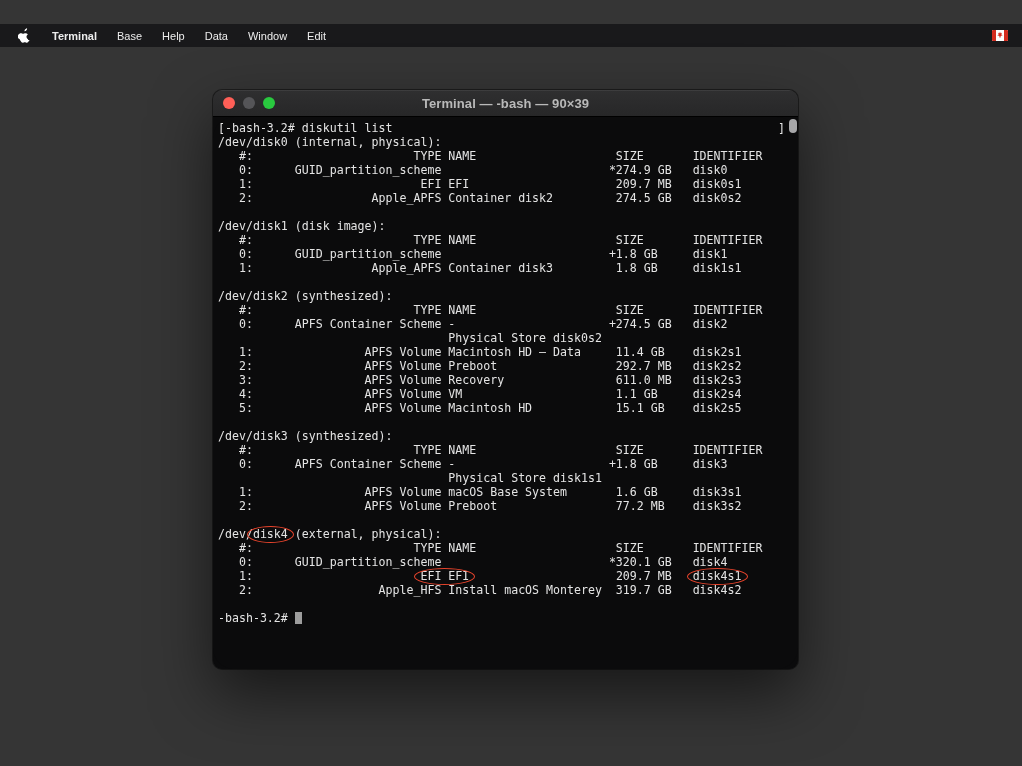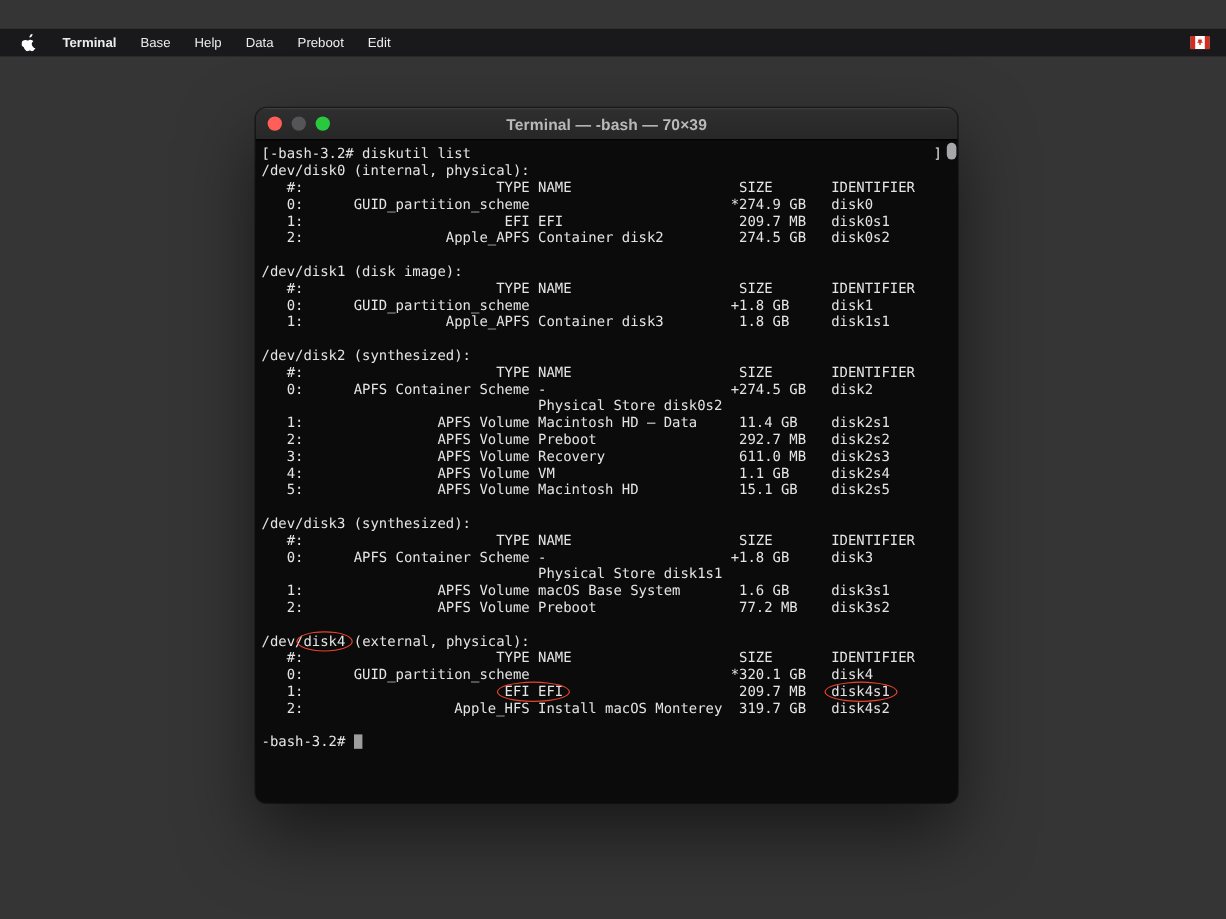--- a/index.html
+++ b/index.html
@@ -56,21 +56,21 @@
       <span style="display:flex;">
         <svg width="13" height="15" viewBox="0 0 170 195">
           <path fill="#ffffff" d="M150.4 155.3c-2.5 5.7-5.4 10.9-8.7 15.7-4.6 6.5-8.3 11-11.2 13.6-4.5 4.1-9.3 6.2-14.4 6.3-3.7 0-8.1-1-13.3-3.2-5.2-2.1-10-3.2-14.3-3.2-4.6 0-9.5 1.1-14.7 3.2-5.3 2.1-9.5 3.2-12.7 3.4-4.9.2-9.8-2-14.7-6.5-3.1-2.7-7-7.4-11.7-14-5-7.1-9.2-15.3-12.4-24.7C-1.2 135.8-3 126-3 116.5c0-10.9 2.3-20.2 7-28.1 3.7-6.3 8.6-11.3 14.8-14.9 6.1-3.7 12.8-5.5 19.9-5.6 3.9 0 9 1.2 15.4 3.6 6.4 2.4 10.4 3.6 12.2 3.6 1.3 0 5.9-1.4 13.6-4.2 7.3-2.6 13.4-3.7 18.4-3.3 13.6 1.1 23.9 6.5 30.7 16.2-12.2 7.4-18.2 17.7-18.1 31 .1 10.3 3.9 18.9 11.2 25.8 3.3 3.2 7.1 5.6 11.2 7.4-.9 2.6-1.8 5.1-2.9 7.3zM119.1 7.2c0 8.1-3 15.7-8.9 22.7-7.1 8.3-15.7 13.1-25.1 12.4-.1-1-.2-2-.2-3.1 0-7.8 3.4-16.1 9.4-22.9 3-3.4 6.8-6.3 11.5-8.6 4.6-2.3 9-3.5 13.1-3.7.1 1.1.2 2.2.2 3.2z"></path>
         </svg>
       </span>
     </div>
     <div class="menu-item app-name">Terminal</div>
     <div class="menu-item">Base</div>
     <div class="menu-item">Help</div>
     <div class="menu-item">Data</div>
-    <div class="menu-item">Preboot</div>
+    <div class="menu-item">Window</div>
     <div class="menu-item">Edit</div>
     <div class="menubar-right">
       <div class="flag">
         <span style="display:flex;">
           <svg width="16" height="11" viewBox="0 0 16 11">
             <rect width="16" height="11" rx="1" fill="#ffffff"></rect>
             <path d="M0 1a1 1 0 0 1 1-1h3v11H1a1 1 0 0 1-1-1z" fill="#d52b1e"></path>
             <path d="M12 0h3a1 1 0 0 1 1 1v9a1 1 0 0 1-1 1h-3z" fill="#d52b1e"></path>
             <path d="M8 1.8 L8.6 3.3 L9.9 2.7 L9.3 4.6 L10.7 5.3 L8.6 5.9 L8.6 7.6 L7.4 7.6 L7.4 5.9 L5.3 5.3 L6.7 4.6 L6.1 2.7 L7.4 3.3 Z" fill="#d52b1e"></path>
           </svg>
@@ -79,21 +79,21 @@
     </div>
   </div>
 
   <div class="window">
     <div class="titlebar">
       <div class="lights">
         <span class="light red"></span>
         <span class="light gray"></span>
         <span class="light green"></span>
       </div>
-      <div class="title">Terminal — -bash — 70×39</div>
+      <div class="title">Terminal — -bash — 90×39</div>
     </div>
 
     <div class="content">
       <div class="output"><div class="tline">[-bash-3.2# diskutil list</div><div class="tline">/dev/disk0 (internal, physical):</div><div class="tline">   #:                       TYPE NAME                    SIZE       IDENTIFIER</div><div class="tline">   0:      GUID_partition_scheme                        *274.9 GB   disk0</div><div class="tline">   1:                        EFI EFI                     209.7 MB   disk0s1</div><div class="tline">   2:                 Apple_APFS Container disk2         274.5 GB   disk0s2</div><div class="tline"></div><div class="tline">/dev/disk1 (disk image):</div><div class="tline">   #:                       TYPE NAME                    SIZE       IDENTIFIER</div><div class="tline">   0:      GUID_partition_scheme                        +1.8 GB     disk1</div><div class="tline">   1:                 Apple_APFS Container disk3         1.8 GB     disk1s1</div><div class="tline"></div><div class="tline">/dev/disk2 (synthesized):</div><div class="tline">   #:                       TYPE NAME                    SIZE       IDENTIFIER</div><div class="tline">   0:      APFS Container Scheme -                      +274.5 GB   disk2</div><div class="tline">                                 Physical Store disk0s2</div><div class="tline">   1:                APFS Volume Macintosh HD — Data     11.4 GB    disk2s1</div><div class="tline">   2:                APFS Volume Preboot                 292.7 MB   disk2s2</div><div class="tline">   3:                APFS Volume Recovery                611.0 MB   disk2s3</div><div class="tline">   4:                APFS Volume VM                      1.1 GB     disk2s4</div><div class="tline">   5:                APFS Volume Macintosh HD            15.1 GB    disk2s5</div><div class="tline"></div><div class="tline">/dev/disk3 (synthesized):</div><div class="tline">   #:                       TYPE NAME                    SIZE       IDENTIFIER</div><div class="tline">   0:      APFS Container Scheme -                      +1.8 GB     disk3</div><div class="tline">                                 Physical Store disk1s1</div><div class="tline">   1:                APFS Volume macOS Base System       1.6 GB     disk3s1</div><div class="tline">   2:                APFS Volume Preboot                 77.2 MB    disk3s2</div><div class="tline"></div><div class="tline">/dev/<span class="circled">disk4</span> (external, physical):</div><div class="tline">   #:                       TYPE NAME                    SIZE       IDENTIFIER</div><div class="tline">   0:      GUID_partition_scheme                        *320.1 GB   disk4</div><div class="tline">   1:                        <span class="circled">EFI EFI</span>                     209.7 MB   <span class="circled">disk4s1</span></div><div class="tline">   2:                  Apple_HFS Install macOS Monterey  319.7 GB   disk4s2</div><div class="tline"></div><div class="tline">-bash-3.2# <span class="cursor"></span></div></div>
       <span class="endmark">]</span>
       <div class="scrollbar">
         <div class="thumb"></div>
       </div>
     </div>
   </div>

